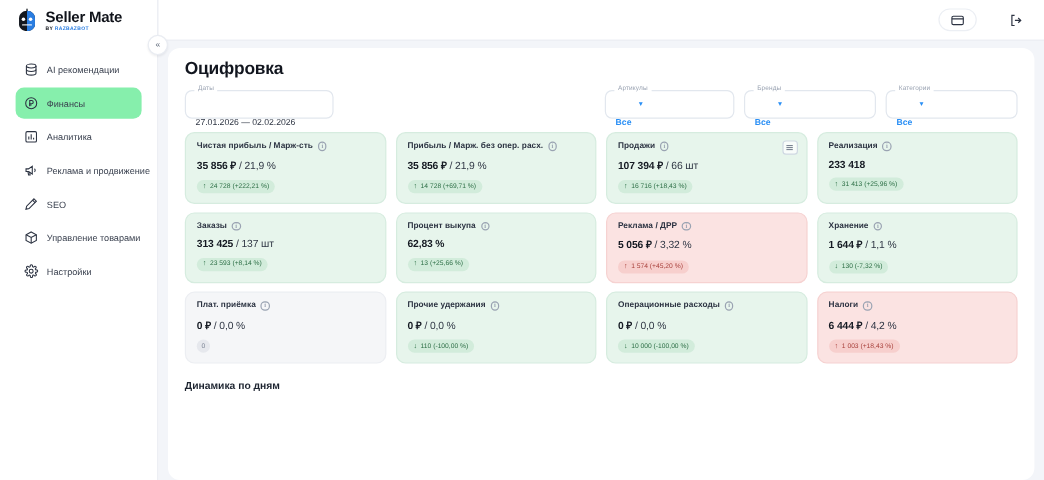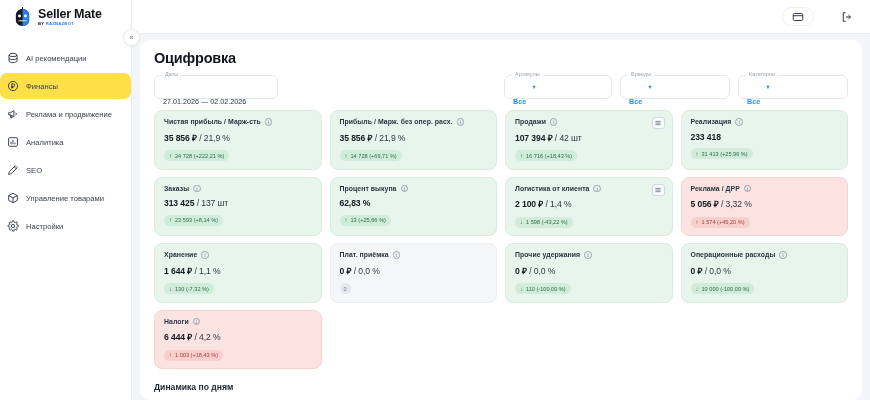--- a/index.html
+++ b/index.html
@@ -24,28 +24,28 @@
   .logo-row {
     height: 34px; display: flex; align-items: center; gap: 5px;
     padding-left: 12px;
   }
   .logo-mark { width: 21px; height: 21px; flex: 0 0 21px; position: relative; }
   .logo-text { display: flex; flex-direction: column; line-height: 1; }
   .logo-title { font-size: 12.5px; font-weight: 700; letter-spacing: -0.2px; color: #10131a; }
   .logo-sub { font-size: 4.2px; font-weight: 700; letter-spacing: 0.25px; margin-top: 1.5px; color: #10131a; }
   .logo-sub .hl { color: #2a7de1; }
 
-  .nav { margin-top: 11px; padding: 0 0; text-align: right; }
+  .nav { margin-top: 11px; padding: 0 13px; text-align: right; }
   .nav-item {
     display: flex; align-items: center; gap: 7px;
     height: 26px; padding: 0 6px; border-radius: 7px;
     font-size: 7.6px; color: #3b4250; white-space: nowrap;
     margin-bottom: 2px; cursor: pointer;
   }
-  .nav-item.active { background: #fde047; }
+  .nav-item.active { background: #86efac; }
   .nav-ico { width: 13px; height: 13px; flex: 0 0 13px; display: flex; align-items: center; justify-content: center; }
   .nav-ico svg { width: 12px; height: 12px; display: block; }
 
   .collapse-btn {
     position: absolute; left: 123px; top: 29px;
     width: 17px; height: 17px; border-radius: 50%;
     background: #fff; border: 1px solid #e9ecf2;
     display: flex; align-items: center; justify-content: center;
     font-size: 7px; color: #606a7b; z-index: 6; cursor: pointer;
     box-shadow: 0 1px 2px rgba(16,19,26,.07);
@@ -178,37 +178,37 @@
               <circle cx="12" cy="12" r="9.2"></circle>
               <path d="M9.6 17V7.6h3.1a2.7 2.7 0 0 1 0 5.4H8.4"></path>
               <path d="M8.4 15.1h4.3"></path>
             </svg>
           </span>
           <span>Финансы</span>
         </div>
         <div class="nav-item">
           <span class="nav-ico">
             <svg viewBox="0 0 24 24" fill="none" stroke="#2c3342" stroke-width="1.8">
-              <path d="M3.4 9.4v4.4h4l6.4 4.2V5.2L7.4 9.4z"></path>
-              <path d="M17.4 9.2a3.6 3.6 0 0 1 0 5.4"></path>
-              <path d="M6.6 14.2l1 5.4h2.6l-.8-5.4"></path>
-            </svg>
-          </span>
-          <span>Реклама и продвижение</span>
-        </div>
-        <div class="nav-item">
-          <span class="nav-ico">
-            <svg viewBox="0 0 24 24" fill="none" stroke="#2c3342" stroke-width="1.8">
               <rect x="3.2" y="3.4" width="17.6" height="17.2" rx="2.2"></rect>
               <line x1="8" y1="16.6" x2="8" y2="11.4"></line>
               <line x1="12" y1="16.6" x2="12" y2="7.6"></line>
               <line x1="16" y1="16.6" x2="16" y2="13.4"></line>
             </svg>
           </span>
           <span>Аналитика</span>
+        </div>
+        <div class="nav-item">
+          <span class="nav-ico">
+            <svg viewBox="0 0 24 24" fill="none" stroke="#2c3342" stroke-width="1.8">
+              <path d="M3.4 9.4v4.4h4l6.4 4.2V5.2L7.4 9.4z"></path>
+              <path d="M17.4 9.2a3.6 3.6 0 0 1 0 5.4"></path>
+              <path d="M6.6 14.2l1 5.4h2.6l-.8-5.4"></path>
+            </svg>
+          </span>
+          <span>Реклама и продвижение</span>
         </div>
         <div class="nav-item">
           <span class="nav-ico">
             <svg viewBox="0 0 24 24" fill="none" stroke="#2c3342" stroke-width="1.8">
               <path d="M16.6 3.4l4 4L8.4 19.6l-5.2 1.2 1.2-5.2z"></path>
               <line x1="14.4" y1="5.6" x2="18.4" y2="9.6"></line>
             </svg>
           </span>
           <span>SEO</span>
         </div>
@@ -299,21 +299,21 @@
               </div></div>
             <div class="card green"><div class="card-head">
                 <span class="card-title">Продажи</span>
                 <span class="info-ico">i</span>
               </div><div class="list-ico">
                 <svg viewBox="0 0 24 24" fill="none" stroke="#5b6577" stroke-width="2.2">
                   <line x1="4" y1="7" x2="20" y2="7"></line>
                   <line x1="4" y1="12" x2="20" y2="12"></line>
                   <line x1="4" y1="17" x2="20" y2="17"></line>
                 </svg>
-              </div><div class="card-value"><b>107 394 ₽</b><span> / 42 шт</span></div><div class="badge up-green">
+              </div><div class="card-value"><b>107 394 ₽</b><span> / 66 шт</span></div><div class="badge up-green">
                 <span class="arrow">↑</span>
                 <span>16 716 (+18,43 %)</span>
               </div></div>
             <div class="card green"><div class="card-head">
                 <span class="card-title">Реализация</span>
                 <span class="info-ico">i</span>
               </div><div class="card-value"><b>233 418</b><span></span></div><div class="badge up-green">
                 <span class="arrow">↑</span>
                 <span>31 413 (+25,96 %)</span>
               </div></div>
@@ -323,33 +323,20 @@
               </div><div class="card-value"><b>313 425</b><span> / 137 шт</span></div><div class="badge up-green">
                 <span class="arrow">↑</span>
                 <span>23 593 (+8,14 %)</span>
               </div></div>
             <div class="card green"><div class="card-head">
                 <span class="card-title">Процент выкупа</span>
                 <span class="info-ico">i</span>
               </div><div class="card-value"><b>62,83 %</b><span></span></div><div class="badge up-green">
                 <span class="arrow">↑</span>
                 <span>13 (+25,66 %)</span>
-              </div></div>
-            <div class="card green"><div class="card-head">
-                <span class="card-title">Логистика от клиента</span>
-                <span class="info-ico">i</span>
-              </div><div class="list-ico">
-                <svg viewBox="0 0 24 24" fill="none" stroke="#5b6577" stroke-width="2.2">
-                  <line x1="4" y1="7" x2="20" y2="7"></line>
-                  <line x1="4" y1="12" x2="20" y2="12"></line>
-                  <line x1="4" y1="17" x2="20" y2="17"></line>
-                </svg>
-              </div><div class="card-value"><b>2 100 ₽</b><span> / 1,4 %</span></div><div class="badge down-green">
-                <span class="arrow">↓</span>
-                <span>1 598 (-43,22 %)</span>
               </div></div>
             <div class="card red"><div class="card-head">
                 <span class="card-title">Реклама / ДРР</span>
                 <span class="info-ico">i</span>
               </div><div class="card-value"><b>5 056 ₽</b><span> / 3,32 %</span></div><div class="badge up-red">
                 <span class="arrow">↑</span>
                 <span>1 574 (+45,20 %)</span>
               </div></div>
             <div class="card green"><div class="card-head">
                 <span class="card-title">Хранение</span>

